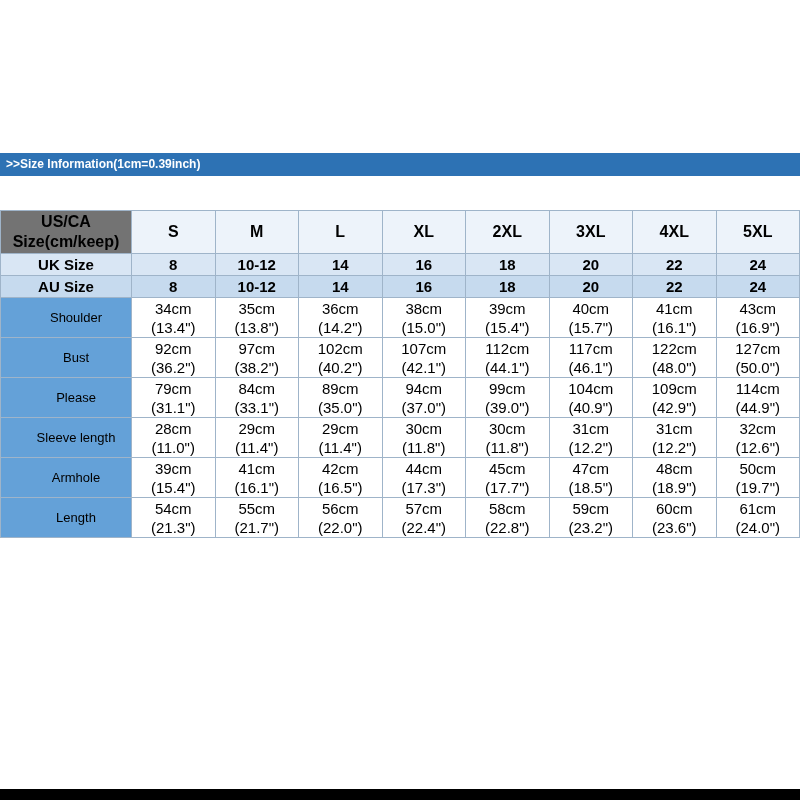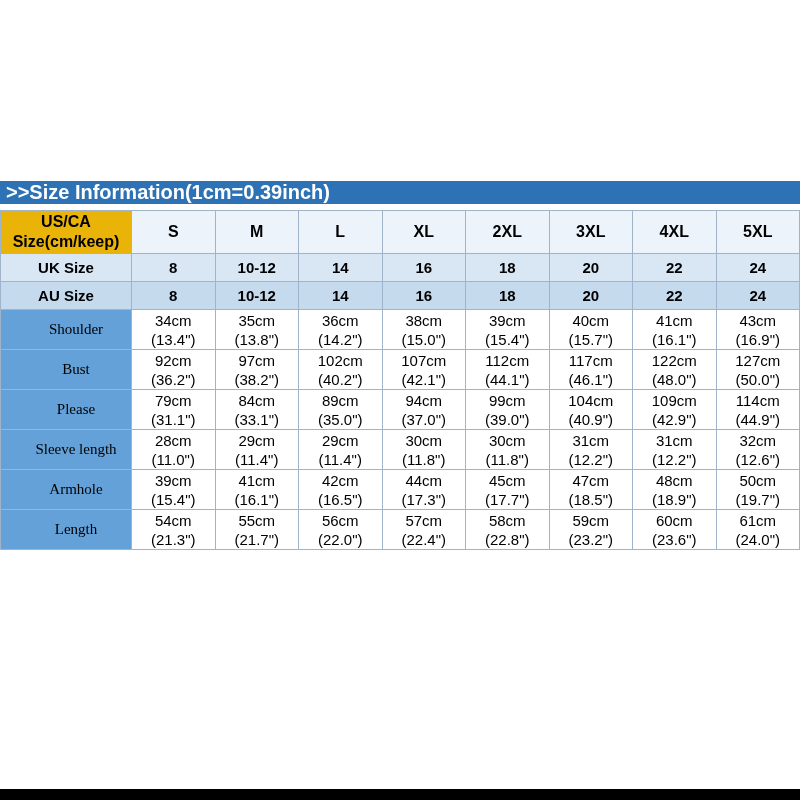--- a/index.html
+++ b/index.html
@@ -10,27 +10,27 @@
     position: relative;
     width: 800px;
     height: 800px;
     background: #ffffff;
     overflow: hidden;
     color: #000000;
   }
 
   .banner {
     position: absolute;
-    top: 181px;
+    top: 153px;
     left: 0;
     width: 800px;
     background: var(--banner-bg, #2d72b4);
     color: var(--banner-text, #ffffff);
     font-weight: 700;
-    font-size: 20px;
+    font-size: 12px;
     line-height: 21px;
     padding: 1px 6px 1px 6px;
   }
 
   .size-table {
     position: absolute;
     top: 210px;
     left: 0;
     width: 800px;
     border-collapse: collapse;
@@ -40,36 +40,35 @@
   }
   .size-table col.col-label { width: 131px; }
   .size-table th, .size-table td {
     border: 1px solid var(--grid-line, #9fb4c9);
     text-align: center;
     vertical-align: middle;
     overflow: hidden;
   }
 
   tr.header-row { height: 43px; }
-  .label-head { background: #eab308; font-weight: 700; font-size: 16px; line-height: 20px; }
+  .label-head { background: #737373; font-weight: 700; font-size: 16px; line-height: 20px; }
   .size-head { background: var(--header-cell-bg, #edf3fa); font-weight: 700; font-size: 16px; }
 
-  tr.region-row { height: 28px; }
+  tr.region-row { height: 22px; }
   .region-row th, .region-row td { font-weight: 700; font-size: 15px; }
   .region-0 th, .region-0 td { background: var(--uk-row-bg, #d9e6f4); }
   .region-1 th, .region-1 td { background: var(--au-row-bg, #c6daee); }
 
   tr.measure-row { height: 40px; }
   .measure-label {
     background: var(--label-col-bg, #64a1d8);
     font-weight: 400;
-    font-size: 15px;
+    font-size: 13px;
     text-align: left;
     padding-left: 20px;
-    font-family: Liberation Serif, serif;
   }
   .measure-val div { line-height: 19px; font-size: 15px; }
 
   .notes {
     position: absolute;
     top: 544px;
     left: 2px;
     width: 796px;
     font-size: 16px;
     line-height: 18px;

